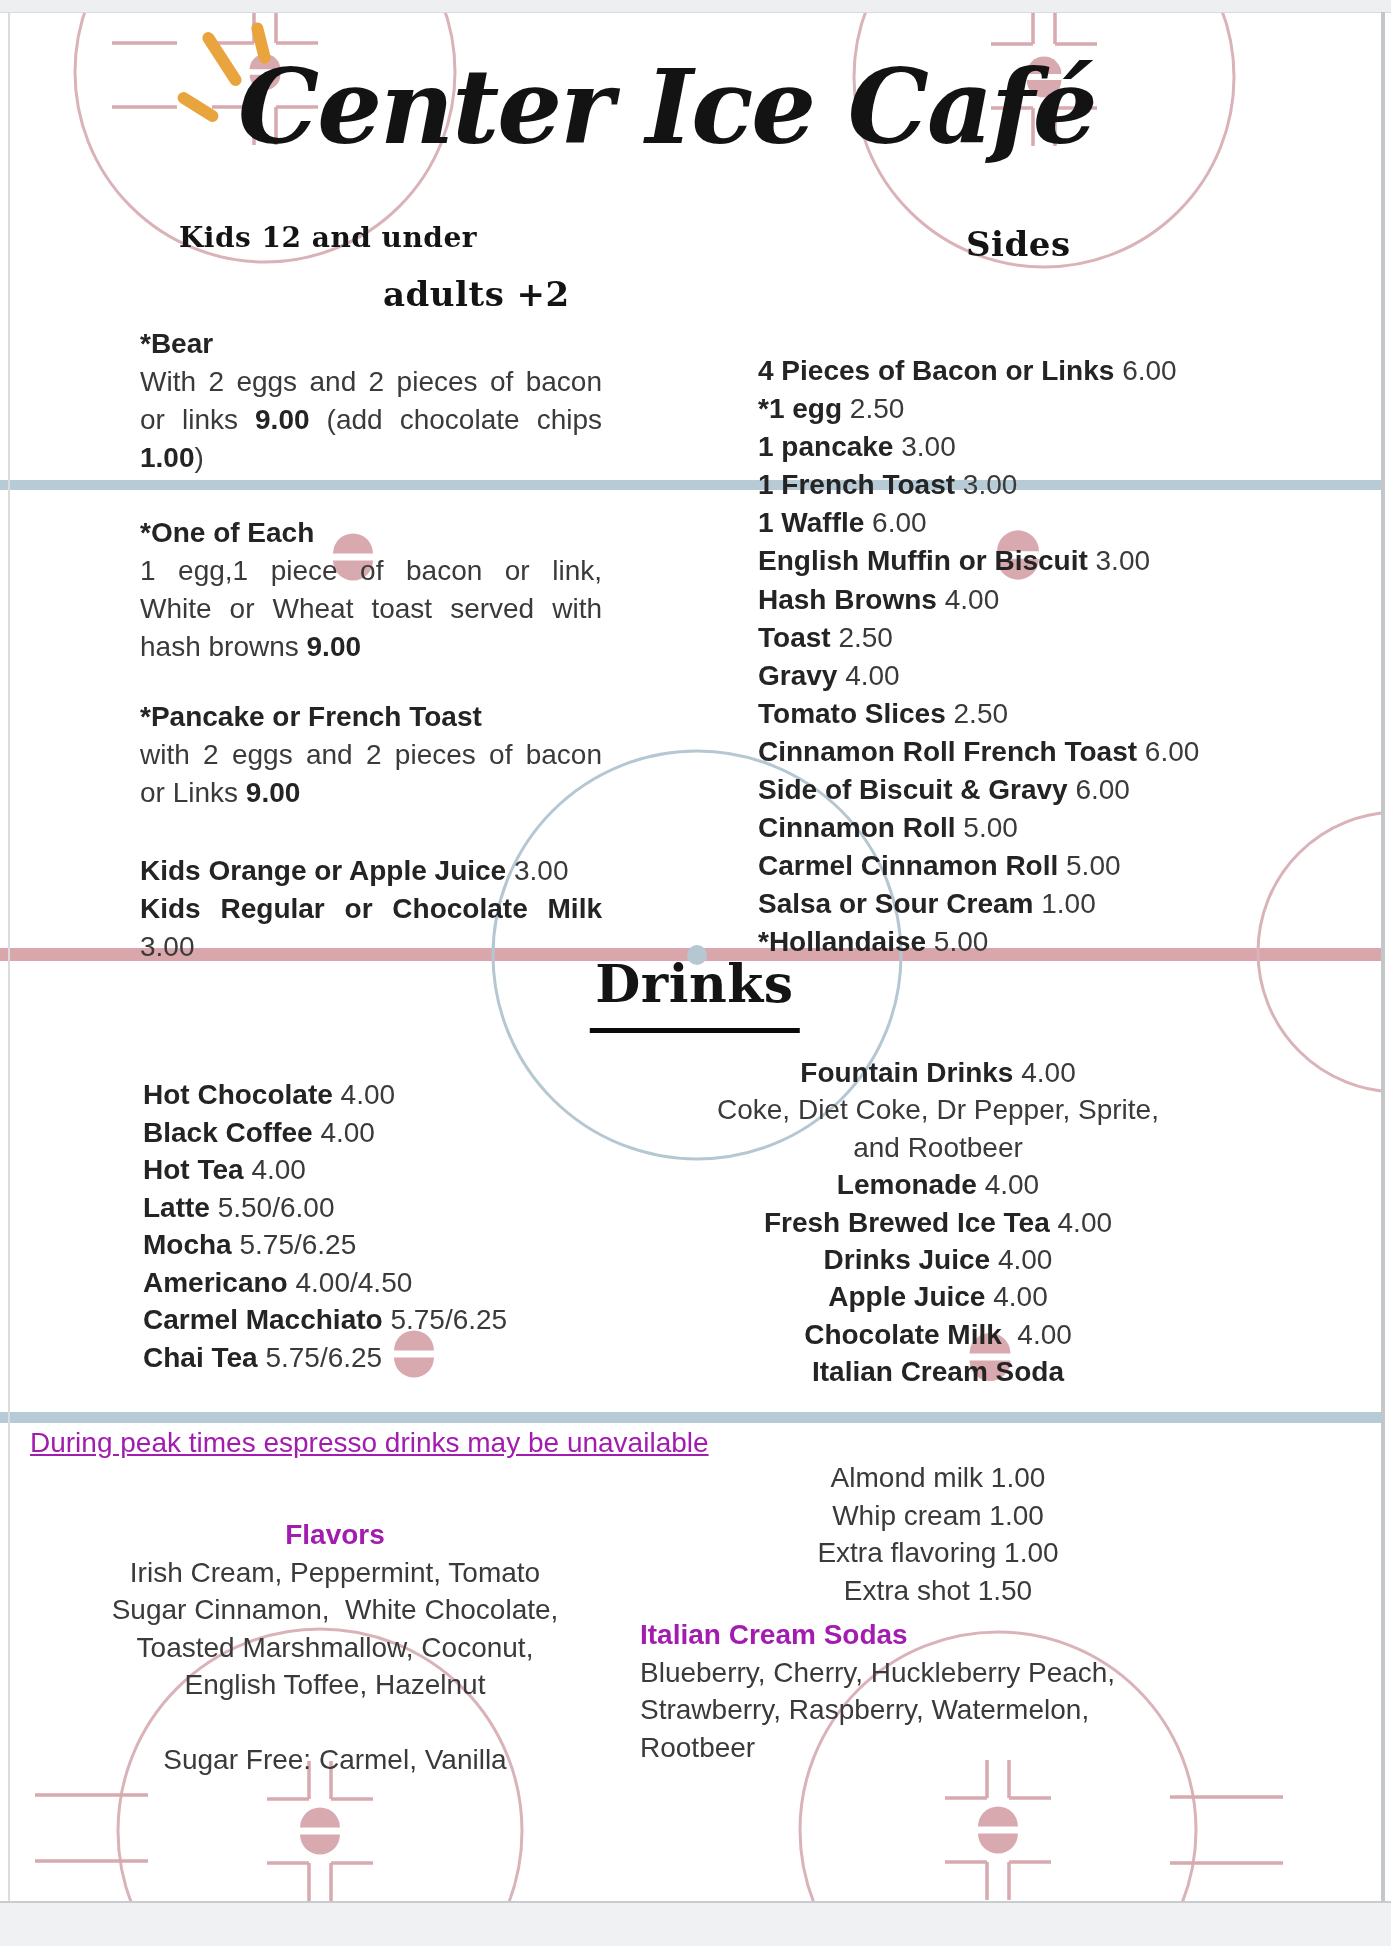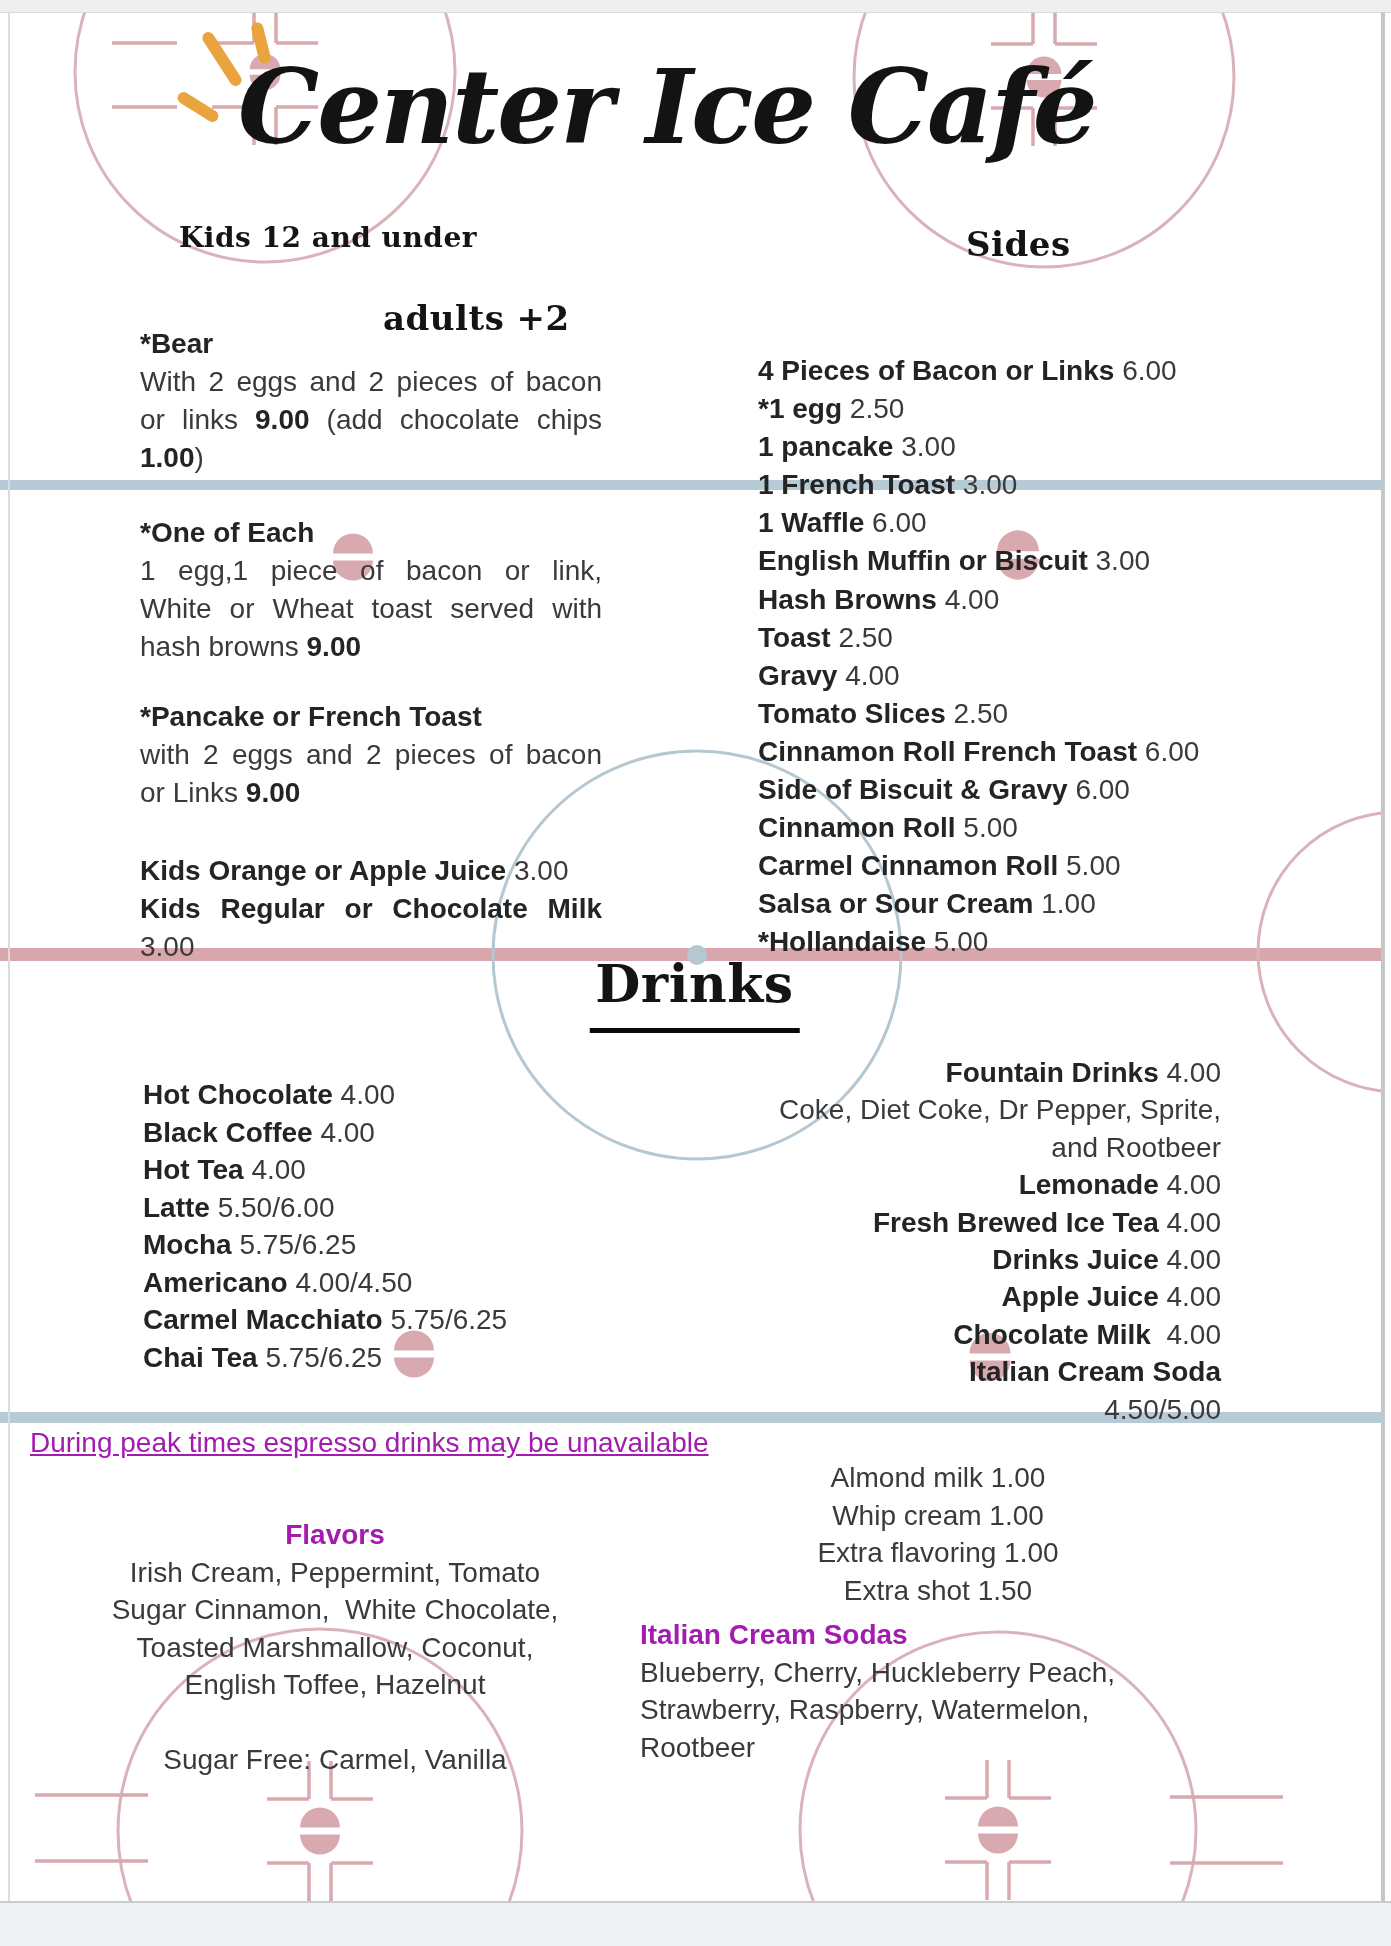--- a/index.html
+++ b/index.html
@@ -17,40 +17,40 @@
   .logo{position:absolute;left:238px;top:56px;z-index:2;font-family:"DejaVu Serif",serif;
         font-style:italic;font-weight:700;font-size:102px;line-height:1;color:#131313;letter-spacing:-2px;}
   .ray{position:absolute;width:12px;background:#eaa43d;border-radius:7px;z-index:2;}
   .ray-a{left:255px;top:22px;height:42px;transform:rotate(-14deg);}
   .ray-b{left:216px;top:28px;height:62px;transform:rotate(-33deg);}
   .ray-c{left:192px;top:84px;height:46px;transform:rotate(-58deg);}
 
   
   .dhead{position:absolute;z-index:2;font-family:"DejaVu Serif",serif;font-weight:700;color:#141414;letter-spacing:.5px;}
   #kids1{left:179px;top:224px;font-size:28px;line-height:1;}
-  #kids2{left:383px;top:277px;font-size:34px;line-height:1;margin-top:24px;}
+  #kids2{left:383px;top:277px;font-size:34px;line-height:1;}
   #sides-h{left:966px;top:227px;font-size:34px;line-height:1;}
   #drinks-h{left:50%;transform:translateX(-50.5%);top:957px;font-size:52px;line-height:1.05;
             border-bottom:5px solid #0a0a0a;padding:0 6px 16px 6px;}
   .subhead{font-weight:700;color:#a21caf;}
 
   
   .block{position:absolute;z-index:2;font-size:28px;line-height:38px;}
   .line{white-space:pre-wrap;}
   .line.j{white-space:normal;text-align:justify;text-align-last:justify;}
   span.b{font-weight:700;color:#242424;}
 
   #bear{left:140px;top:325px;width:462px;}
   #one-of-each{left:140px;top:514px;width:462px;}
   #pancake{left:140px;top:698px;width:462px;}
   #juice{left:140px;top:852px;width:462px;}
 
   #sides-list{left:758px;top:352px;width:620px;line-height:38.1px;}
   #drinks-left{left:143px;top:1076px;width:520px;line-height:37.5px;}
-  #drinks-right{left:655px;top:1054px;width:566px;line-height:37.4px;text-align:right;}
+  #drinks-right{left:655px;top:1054px;width:566px;line-height:37.4px;text-align:center;}
   #addons{left:655px;top:1459px;width:566px;line-height:37.5px;text-align:center;}
   #sodas{left:640px;top:1616px;width:600px;line-height:37.5px;text-align:left;}
   #sodas .line:first-child{margin-bottom:0;}
   #flavors{left:110px;top:1516px;width:450px;line-height:37.5px;text-align:center;}
   #sugar-free{left:110px;top:1741px;width:450px;text-align:center;}
   #note{left:30px;top:1424px;text-decoration:underline;color:#a21caf;}
 </style>
 </head>
 <body>
 
@@ -167,21 +167,20 @@
   <div class="block" id="drinks-right">
       <div class="line"><span class="b">Fountain Drinks </span><span>4.00</span></div>
       <div class="line"><span>Coke, Diet Coke, Dr Pepper, Sprite,</span></div>
       <div class="line"><span>and Rootbeer</span></div>
       <div class="line"><span class="b">Lemonade </span><span>4.00</span></div>
       <div class="line"><span class="b">Fresh Brewed Ice Tea </span><span>4.00</span></div>
       <div class="line"><span class="b">Drinks Juice </span><span>4.00</span></div>
       <div class="line"><span class="b">Apple Juice </span><span>4.00</span></div>
       <div class="line"><span class="b">Chocolate Milk </span><span> 4.00</span></div>
       <div class="line"><span class="b">Italian Cream Soda</span></div>
-      <div class="line"><span>4.50/5.00</span></div>
     </div>
   <div class="block" id="addons">
       <div class="line"><span>Almond milk 1.00</span></div>
       <div class="line"><span>Whip cream 1.00</span></div>
       <div class="line"><span>Extra flavoring 1.00</span></div>
       <div class="line"><span>Extra shot 1.50</span></div>
     </div>
 
   <div class="block" id="sodas">
     <div class="line subhead">Italian Cream Sodas</div>

